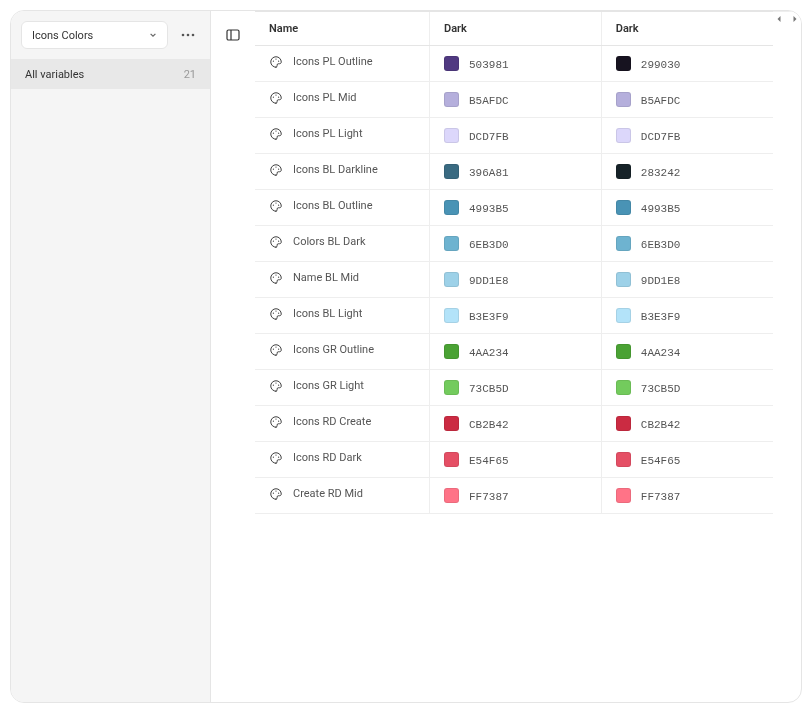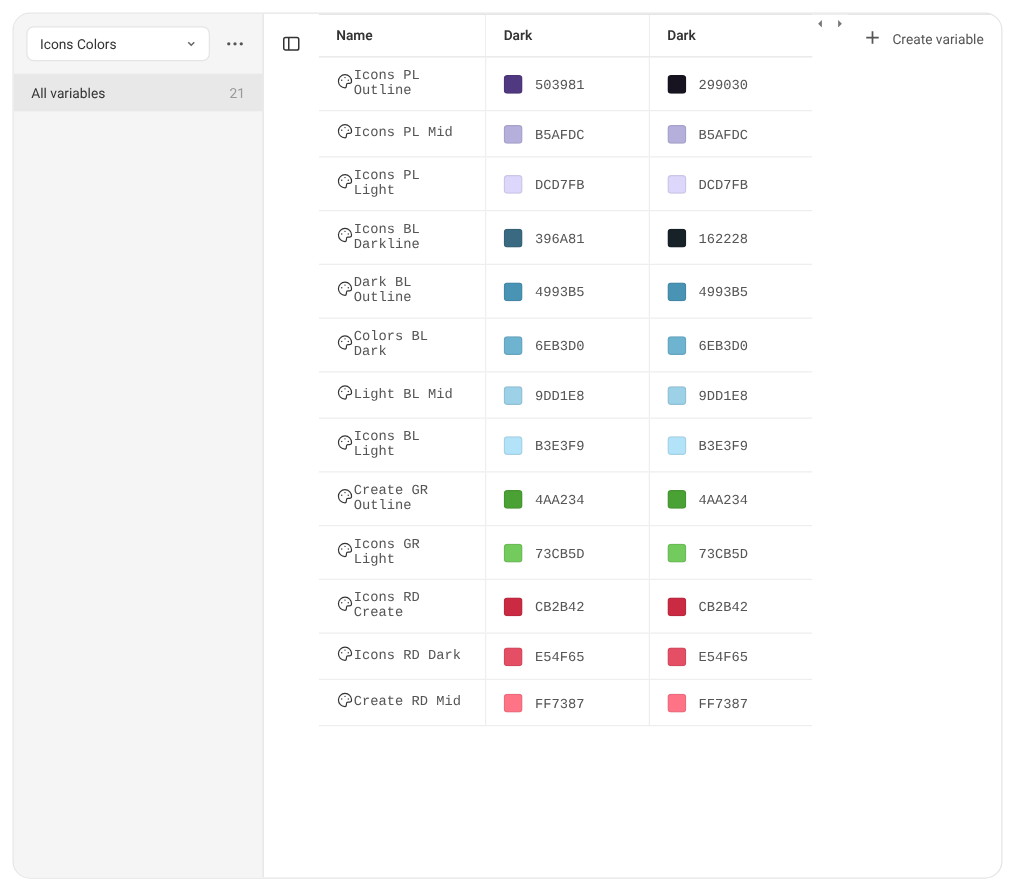--- a/index.html
+++ b/index.html
@@ -132,23 +132,22 @@
     }
     .var-table td {
       padding: 9px 14px;
       border-bottom: 1px solid #eee;
       font-size: 11px;
       color: #555;
       vertical-align: middle;
     }
     .name-cell {
       display: flex;
-      align-items: center;
-      gap: 0;
-      font-family: Liberation Mono, monospace;
+      align-items: flex-start;
+      gap: 10px;
     }
     .palette-icon {
       width: 14px;
       height: 14px;
       flex-shrink: 0;
       color: #333;
     }
     .color-cell {
       display: flex;
       align-items: flex-end;
@@ -346,34 +345,34 @@
                 </td>
                 <td class="col-mode">
                   <div class="color-cell">
                     <span class="swatch" style="background: rgb(57, 106, 129);"></span>
                     <span class="hex-label">396A81</span>
                   </div>
                 </td>
                 <td class="col-mode">
                   <div class="color-cell">
                     <span class="swatch" style="background: rgb(22, 34, 40);"></span>
-                    <span class="hex-label">162228</span>
-                  </div>
-                </td>
-              </tr>
-              <tr>
-                <td class="col-name">
-                  <div class="name-cell">
-                    <span><svg class="palette-icon" viewBox="0 0 24 24" fill="none" stroke="currentColor" stroke-width="1.6" stroke-linecap="round" stroke-linejoin="round">
-  <path d="M12 21a9 9 0 1 1 9-9c0 2-1.5 3-3 3h-2a2 2 0 0 0-2 2c0 1.5-.5 4-2 4Z"></path>
-  <circle cx="7.5" cy="10.5" r="1" fill="currentColor" stroke="none"></circle>
-  <circle cx="12" cy="7" r="1" fill="currentColor" stroke="none"></circle>
-  <circle cx="16.5" cy="10.5" r="1" fill="currentColor" stroke="none"></circle>
-</svg></span>
-                    <span>Dark BL Outline</span>
+                    <span class="hex-label">283242</span>
+                  </div>
+                </td>
+              </tr>
+              <tr>
+                <td class="col-name">
+                  <div class="name-cell">
+                    <span><svg class="palette-icon" viewBox="0 0 24 24" fill="none" stroke="currentColor" stroke-width="1.6" stroke-linecap="round" stroke-linejoin="round">
+  <path d="M12 21a9 9 0 1 1 9-9c0 2-1.5 3-3 3h-2a2 2 0 0 0-2 2c0 1.5-.5 4-2 4Z"></path>
+  <circle cx="7.5" cy="10.5" r="1" fill="currentColor" stroke="none"></circle>
+  <circle cx="12" cy="7" r="1" fill="currentColor" stroke="none"></circle>
+  <circle cx="16.5" cy="10.5" r="1" fill="currentColor" stroke="none"></circle>
+</svg></span>
+                    <span>Icons BL Outline</span>
                   </div>
                 </td>
                 <td class="col-mode">
                   <div class="color-cell">
                     <span class="swatch" style="background: rgb(73, 147, 181);"></span>
                     <span class="hex-label">4993B5</span>
                   </div>
                 </td>
                 <td class="col-mode">
                   <div class="color-cell">
@@ -409,21 +408,21 @@
               </tr>
               <tr>
                 <td class="col-name">
                   <div class="name-cell">
                     <span><svg class="palette-icon" viewBox="0 0 24 24" fill="none" stroke="currentColor" stroke-width="1.6" stroke-linecap="round" stroke-linejoin="round">
   <path d="M12 21a9 9 0 1 1 9-9c0 2-1.5 3-3 3h-2a2 2 0 0 0-2 2c0 1.5-.5 4-2 4Z"></path>
   <circle cx="7.5" cy="10.5" r="1" fill="currentColor" stroke="none"></circle>
   <circle cx="12" cy="7" r="1" fill="currentColor" stroke="none"></circle>
   <circle cx="16.5" cy="10.5" r="1" fill="currentColor" stroke="none"></circle>
 </svg></span>
-                    <span>Light BL Mid</span>
+                    <span>Name BL Mid</span>
                   </div>
                 </td>
                 <td class="col-mode">
                   <div class="color-cell">
                     <span class="swatch" style="background: rgb(157, 209, 232);"></span>
                     <span class="hex-label">9DD1E8</span>
                   </div>
                 </td>
                 <td class="col-mode">
                   <div class="color-cell">
@@ -459,21 +458,21 @@
               </tr>
               <tr>
                 <td class="col-name">
                   <div class="name-cell">
                     <span><svg class="palette-icon" viewBox="0 0 24 24" fill="none" stroke="currentColor" stroke-width="1.6" stroke-linecap="round" stroke-linejoin="round">
   <path d="M12 21a9 9 0 1 1 9-9c0 2-1.5 3-3 3h-2a2 2 0 0 0-2 2c0 1.5-.5 4-2 4Z"></path>
   <circle cx="7.5" cy="10.5" r="1" fill="currentColor" stroke="none"></circle>
   <circle cx="12" cy="7" r="1" fill="currentColor" stroke="none"></circle>
   <circle cx="16.5" cy="10.5" r="1" fill="currentColor" stroke="none"></circle>
 </svg></span>
-                    <span>Create GR Outline</span>
+                    <span>Icons GR Outline</span>
                   </div>
                 </td>
                 <td class="col-mode">
                   <div class="color-cell">
                     <span class="swatch" style="background: rgb(74, 162, 52);"></span>
                     <span class="hex-label">4AA234</span>
                   </div>
                 </td>
                 <td class="col-mode">
                   <div class="color-cell">
@@ -593,25 +592,16 @@
             </svg>
         </div>
         <div class="scrollbar-track"></div>
         <div class="scrollbar-arrow">
           <svg viewBox="0 0 8 8" width="6" height="6" fill="#777">
               <path d="M2 0 L6 4 L2 8 Z"></path>
             </svg>
         </div>
       </div>
 
-      <div class="footer">
-        <span>
-          <svg class="plus-icon" viewBox="0 0 12 12" stroke="#555" stroke-width="1.4">
-            <line x1="6" y1="1" x2="6" y2="11"></line>
-              <line x1="1" y1="6" x2="11" y2="6"></line>
-          </svg>
-        </span>
-        <span>Create variable</span>
-      </div>
     </div>
 
   </div>
 </div>
 
 </body></html>

